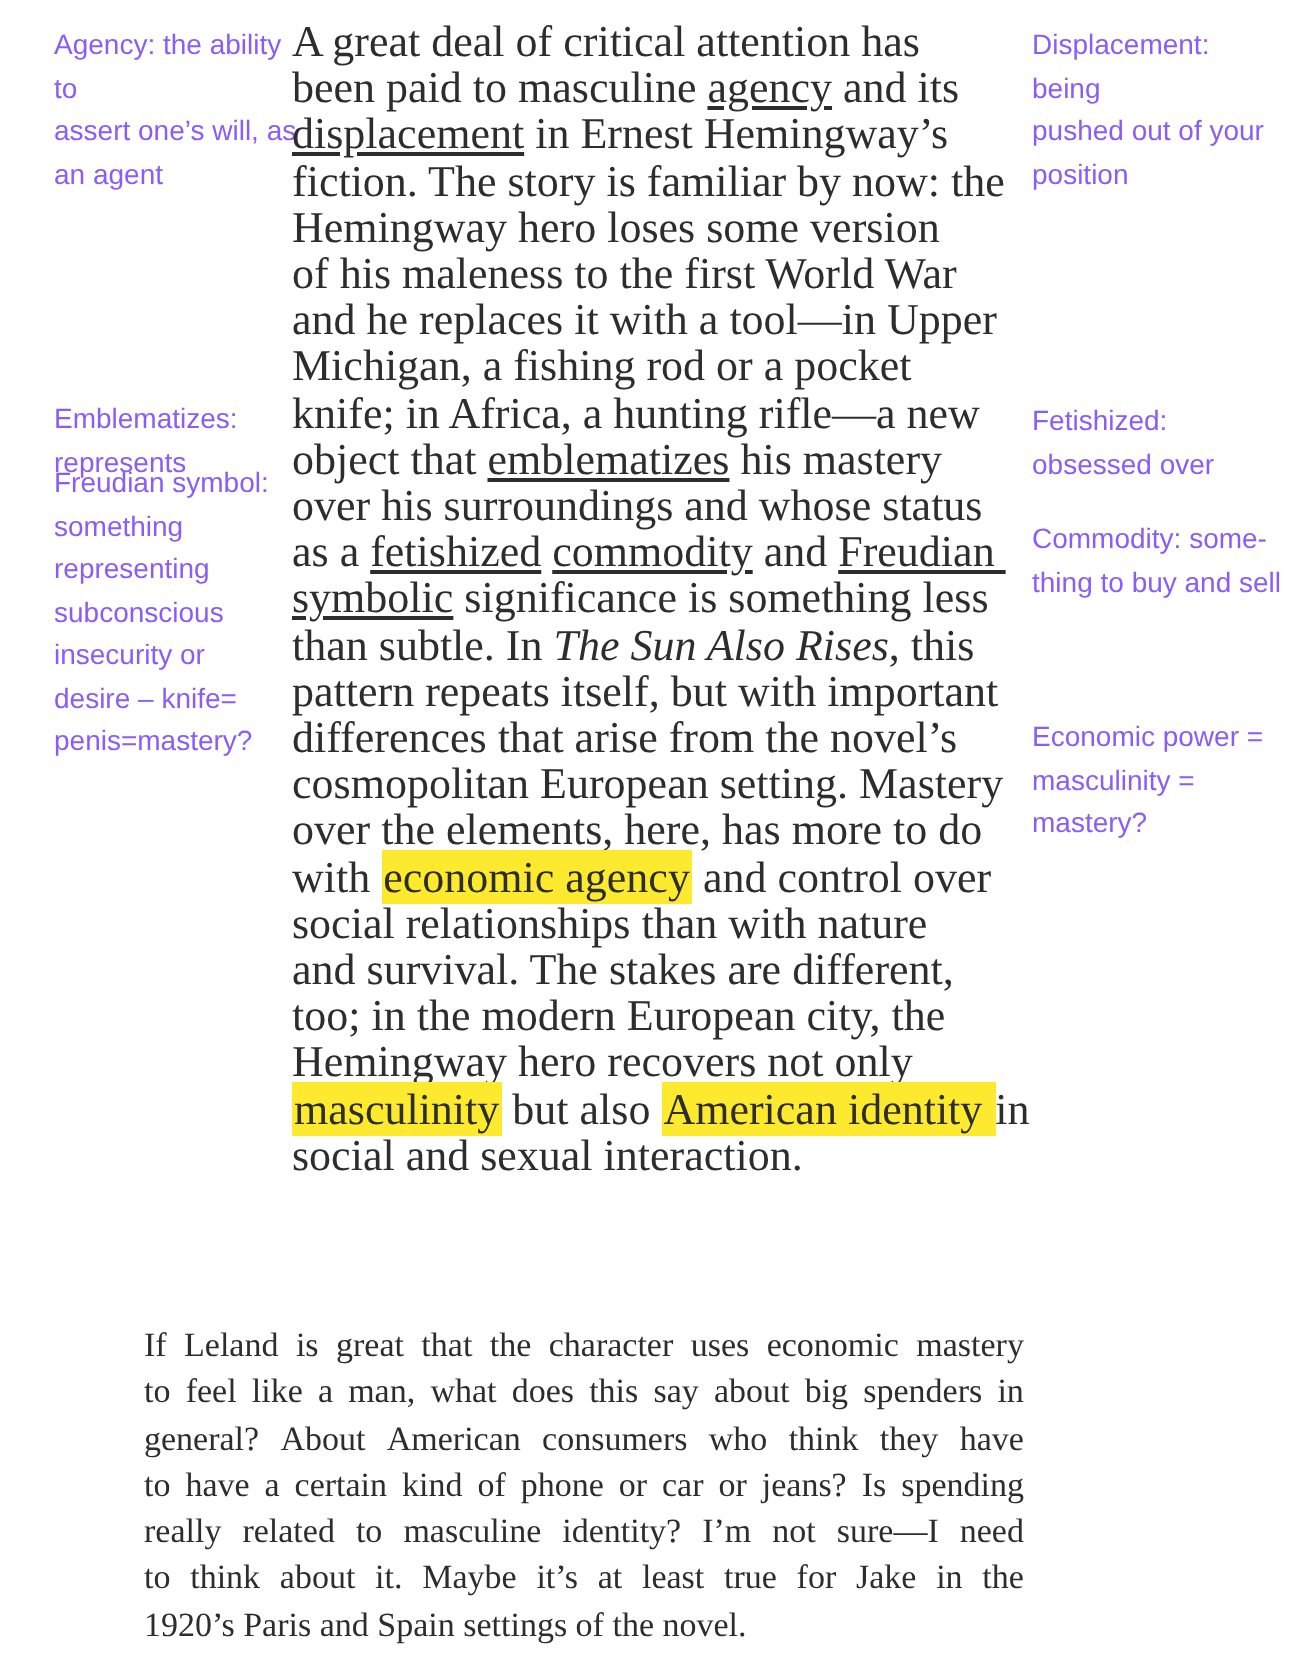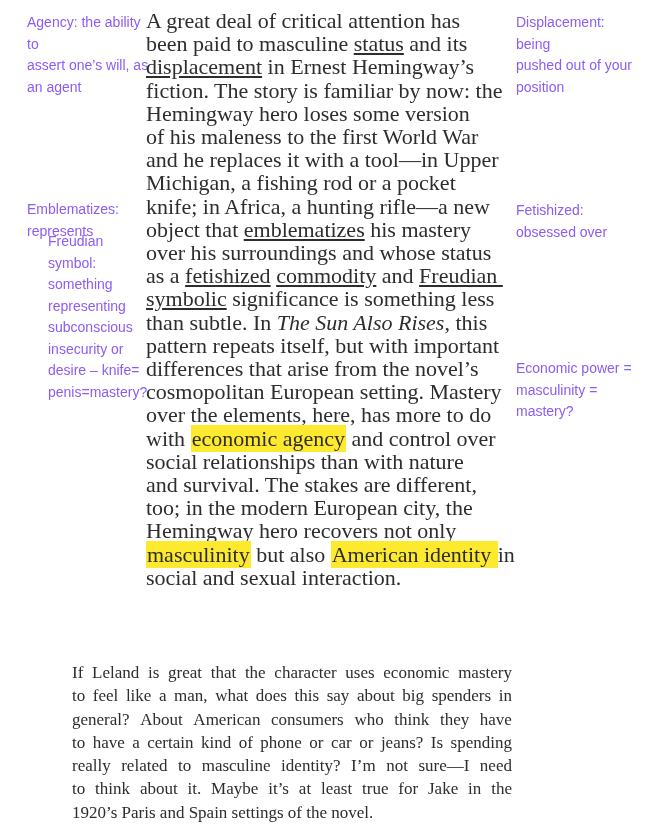--- a/index.html
+++ b/index.html
@@ -45,31 +45,31 @@
 </head>
 <body style="color: rgb(45, 45, 45);">
 
 <div class="page">
   <div class="left-col">
       <div class="note" style="top: 12px;">Agency: the ability to
 assert one’s will, as
 an agent</div>
       <div class="note" style="top: 179px; margin-top: 20px;">Emblematizes:
 represents</div>
-      <div class="note" style="top: 231px; margin-left: 21px;">Freudian symbol:
+      <div class="note" style="top: 231px;">Freudian symbol:
 something
 representing
 subconscious
 insecurity or
 desire – knife=
 penis=mastery?</div>
     </div>
   <div class="main-col">
       <div class="tline"><span>A great deal of critical attention has</span></div>
-      <div class="tline"><span>been paid to masculine </span><span class="seg-u">status</span><span> and its</span></div>
+      <div class="tline"><span>been paid to masculine </span><span class="seg-u">agency</span><span> and its</span></div>
       <div class="tline"><span class="seg-u">displacement</span><span> in Ernest Hemingway’s</span></div>
       <div class="tline"><span>fiction. The story is familiar by now: the</span></div>
       <div class="tline"><span>Hemingway hero loses some version</span></div>
       <div class="tline"><span>of his maleness to the first World War</span></div>
       <div class="tline"><span>and he replaces it with a tool—in Upper</span></div>
       <div class="tline"><span>Michigan, a fishing rod or a pocket</span></div>
       <div class="tline"><span>knife; in Africa, a hunting rifle—a new</span></div>
       <div class="tline"><span>object that </span><span class="seg-u">emblematizes</span><span> his mastery</span></div>
       <div class="tline"><span>over his surroundings and whose status</span></div>
       <div class="tline"><span>as a </span><span class="seg-u">fetishized</span><span> </span><span class="seg-u">commodity</span><span> and </span><span class="seg-u">Freudian </span></div>
@@ -86,20 +86,22 @@
       <div class="tline"><span>Hemingway hero recovers not only</span></div>
       <div class="tline"><span class="seg-hl">masculinity</span><span> but also </span><span class="seg-hl">American identity </span><span>in</span></div>
       <div class="tline"><span>social and sexual interaction.</span></div>
     </div>
   <div class="right-col">
       <div class="note" style="top: 12px;">Displacement: being
 pushed out of your
 position</div>
       <div class="note" style="top: 200px;">Fetishized:
 obsessed over</div>
+      <div class="note" style="top: 259px;">Commodity: some-
+thing to buy and sell</div>
       <div class="note" style="top: 358px;">Economic power =
 masculinity =
 mastery?</div>
     </div>
   <div class="resp-col">
       <div class="rline">
         <span>If</span>
         <span>Leland</span>
         <span>is</span>
         <span>great</span>

